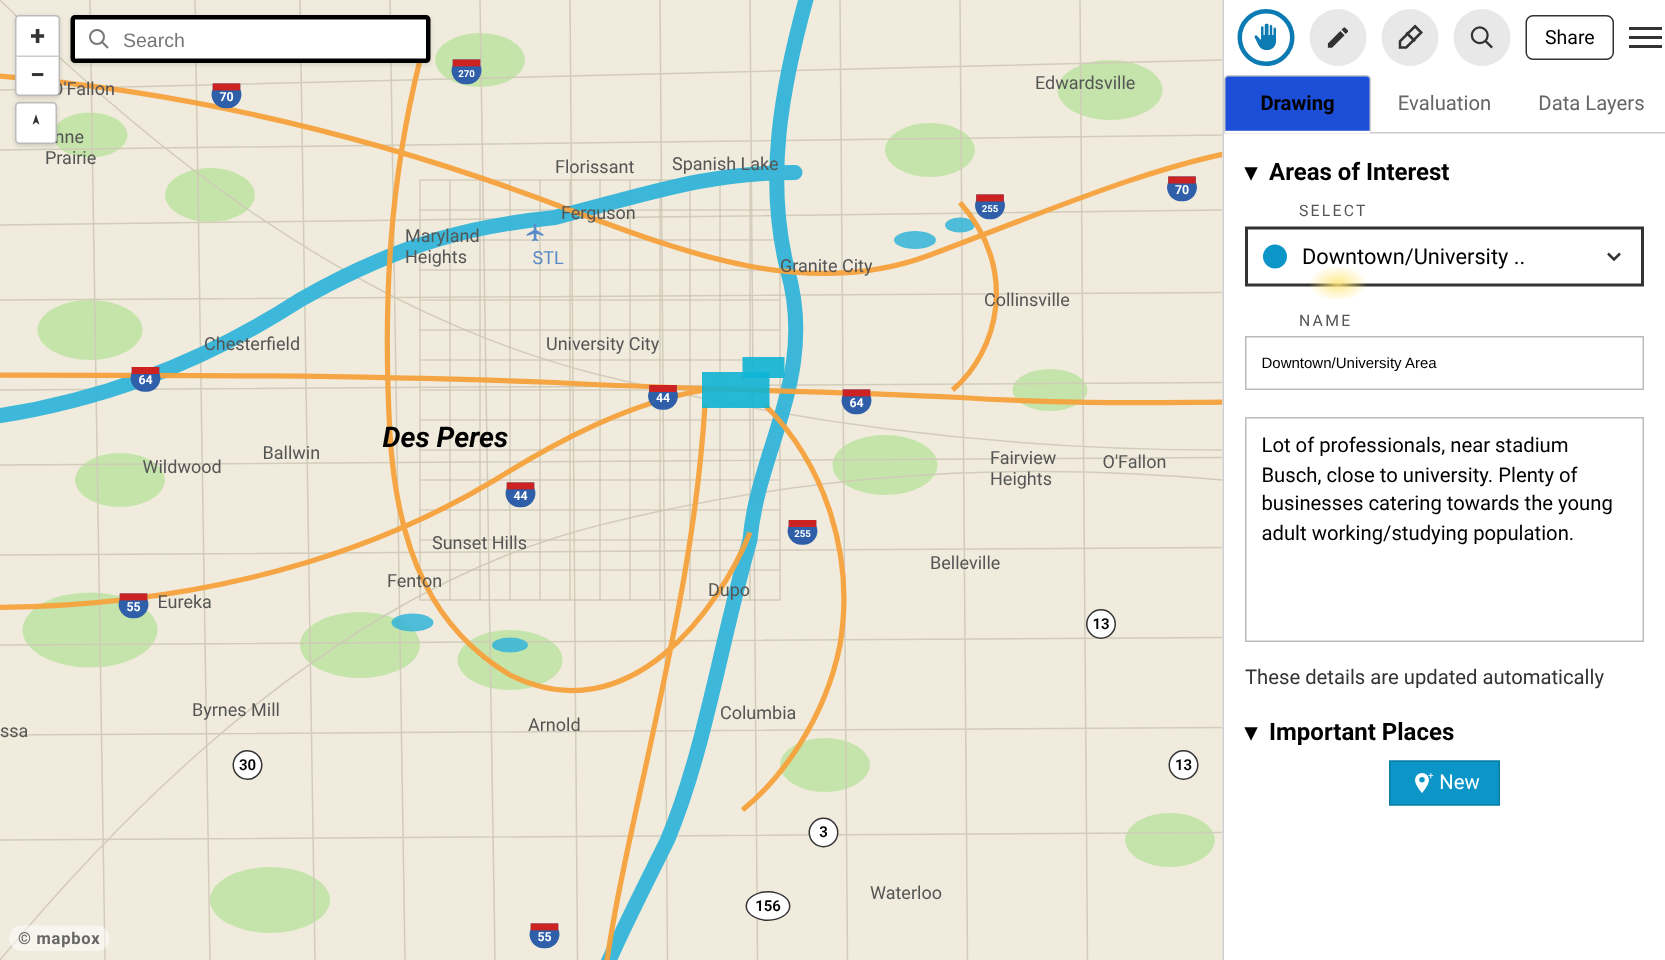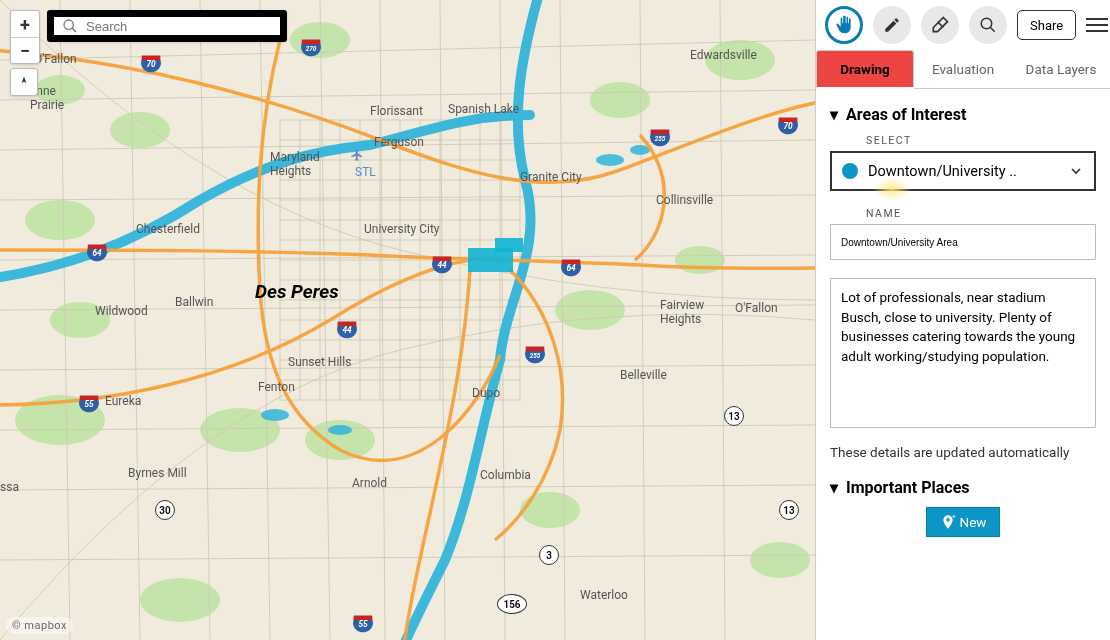--- a/index.html
+++ b/index.html
@@ -3,50 +3,50 @@
 <meta charset="utf-8">
 <style>
 * { box-sizing: border-box; margin: 0; padding: 0; }
 body { font-family: -apple-system, BlinkMacSystemFont, "Segoe UI", Roboto, sans-serif; width: 1110px; height: 640px; overflow: hidden; position: relative; }
 
 
 .map-container { position: absolute; left: 0; top: 0; width: 815px; height: 640px; background: #f0ebdc; overflow: hidden; }
 .map-svg { width: 100%; height: 100%; }
 
 
-.search-box { position: absolute; left: 47px; top: 10px; width: 240px; height: 32px; background: #fff; border: 7px solid #000000; border-radius: 3px; display: flex; align-items: center; padding: 0 8px; box-shadow: 0 1px 3px rgba(0,0,0,0.1); }
+.search-box { position: absolute; left: 47px; top: 10px; width: 240px; height: 32px; background: #fff; border: 3px solid #000000; border-radius: 3px; display: flex; align-items: center; padding: 0 8px; box-shadow: 0 1px 3px rgba(0,0,0,0.1); }
 .search-icon { width: 16px; height: 16px; }
 .search-input { border: none; outline: none; font-size: 13px; margin-left: 8px; flex: 1; color: #333; }
 
 
 .zoom-controls { position: absolute; left: 10px; top: 10px; background: #fff; border: 1px solid #bbb; border-radius: 3px; box-shadow: 0 1px 3px rgba(0,0,0,0.15); }
 .zoom-btn { width: 28px; height: 26px; display: flex; align-items: center; justify-content: center; font-size: 18px; font-weight: bold; color: #333; cursor: pointer; }
 .zoom-btn + .zoom-btn { border-top: 1px solid #ccc; }
 
 
 .compass { position: absolute; left: 10px; top: 68px; width: 28px; height: 28px; background: #fff; border: 1px solid #bbb; border-radius: 3px; display: flex; align-items: center; justify-content: center; box-shadow: 0 1px 3px rgba(0,0,0,0.15); }
 
 
-.attribution { position: absolute; left: 6px; bottom: 6px; background: rgba(255,255,255,0.5); color: #666; font-size: 11px; padding: 2px 6px; border-radius: 10px; letter-spacing: 0.5px; }
+.attribution { position: absolute; left: 6px; bottom: 6px; background: rgba(255,255,255,0.5); color: #666; font-size: 11px; padding: 2px 6px; border-radius: 10px; letter-spacing: 0.5px; font-weight: bold; }
 
 
 .right-panel { position: absolute; right: 0; top: 0; width: 295px; height: 640px; background: #fff; border-left: 1px solid #ccc; display: flex; flex-direction: column; }
 
 
 .top-toolbar { position: absolute; left: 825px; top: 6px; display: flex; align-items: center; gap: 10px; z-index: 10; }
 .tool-btn { width: 38px; height: 38px; border-radius: 50%; background: #e8e8e8; display: flex; align-items: center; justify-content: center; cursor: pointer; }
 .tool-btn.active { background: #fff; border: 3px solid #0c7bb3; }
 .share-btn { height: 30px; padding: 0 12px; background: #fff; border: 1.5px solid #333; border-radius: 5px; font-size: 13px; cursor: pointer; display: flex; align-items: center; }
 .hamburger { width: 22px; display: flex; flex-direction: column; gap: 4px; cursor: pointer; }
 .hamburger span { height: 2px; background: #333; }
 
 
 .tabs { display: flex; border-bottom: 1px solid #ccc; margin-top: 50px; }
 .tab { flex: 1; padding: 10px 6px; text-align: center; font-size: 13.5px; color: #666; cursor: pointer; border: 1px solid transparent; }
-.tab.active { color: #000; font-weight: 700; border: 1px solid #ccc; border-bottom: 2px solid #fff; background: #ef4444; margin-bottom: -1px; border-top-left-radius: 3px; border-top-right-radius: 3px; }
+.tab.active { color: #000; font-weight: 700; border: 1px solid #ccc; border-bottom: 2px solid #fff; background: #1d4ed8; margin-bottom: -1px; border-top-left-radius: 3px; border-top-right-radius: 3px; }
 
 
 .panel-body { padding: 10px 14px; overflow-y: auto; flex: 1; }
 .section-header { display: flex; align-items: center; font-weight: 700; font-size: 16px; margin: 6px 0 10px; cursor: pointer; }
 .section-header .arrow { margin-right: 8px; }
 
 .field-label { font-size: 10.5px; letter-spacing: 1.5px; color: #555; text-transform: uppercase; margin-bottom: 4px; margin-left: 36px; }
 
 .select-box { width: 100%; border: 2px solid #333; height: 40px; display: flex; align-items: center; padding: 0 10px; font-size: 14.5px; position: relative; cursor: pointer; margin-bottom: 16px; }
 .select-box .dot { width: 16px; height: 16px; border-radius: 50%; background: #0c96c7; margin-right: 10px; }
@@ -58,21 +58,21 @@
 
 .auto-note { font-size: 13.5px; color: #333; margin-bottom: 18px; }
 
 .new-btn { display: flex; align-items: center; justify-content: center; background: #0c96c7; color: #fff; border: 1px solid #0a7da5; width: 74px; height: 30px; font-size: 13.5px; margin: 4px auto 14px; cursor: pointer; gap: 4px; }
 
 
 .map-label { position: absolute; font-size: 12px; color: #555; white-space: nowrap; pointer-events: none; }
 .map-label.big { font-size: 19px; font-weight: 700; color: #000000; font-style: italic; }
 
 
-.shield { position: absolute; width: 22px; height: 22px; font-style: italic; }
+.shield { position: absolute; width: 22px; height: 22px; }
 .shield svg { width: 100%; height: 100%; }
 
 .route-circle { position: absolute; width: 20px; height: 20px; border: 1.5px solid #333; border-radius: 50%; background: #fff; display: flex; align-items: center; justify-content: center; font-size: 10px; font-weight: 600; }
 
 
 .selection { position: absolute; background: #0eb4d4; opacity: 0.9; }
 </style>
 </head>
 <body>
 

